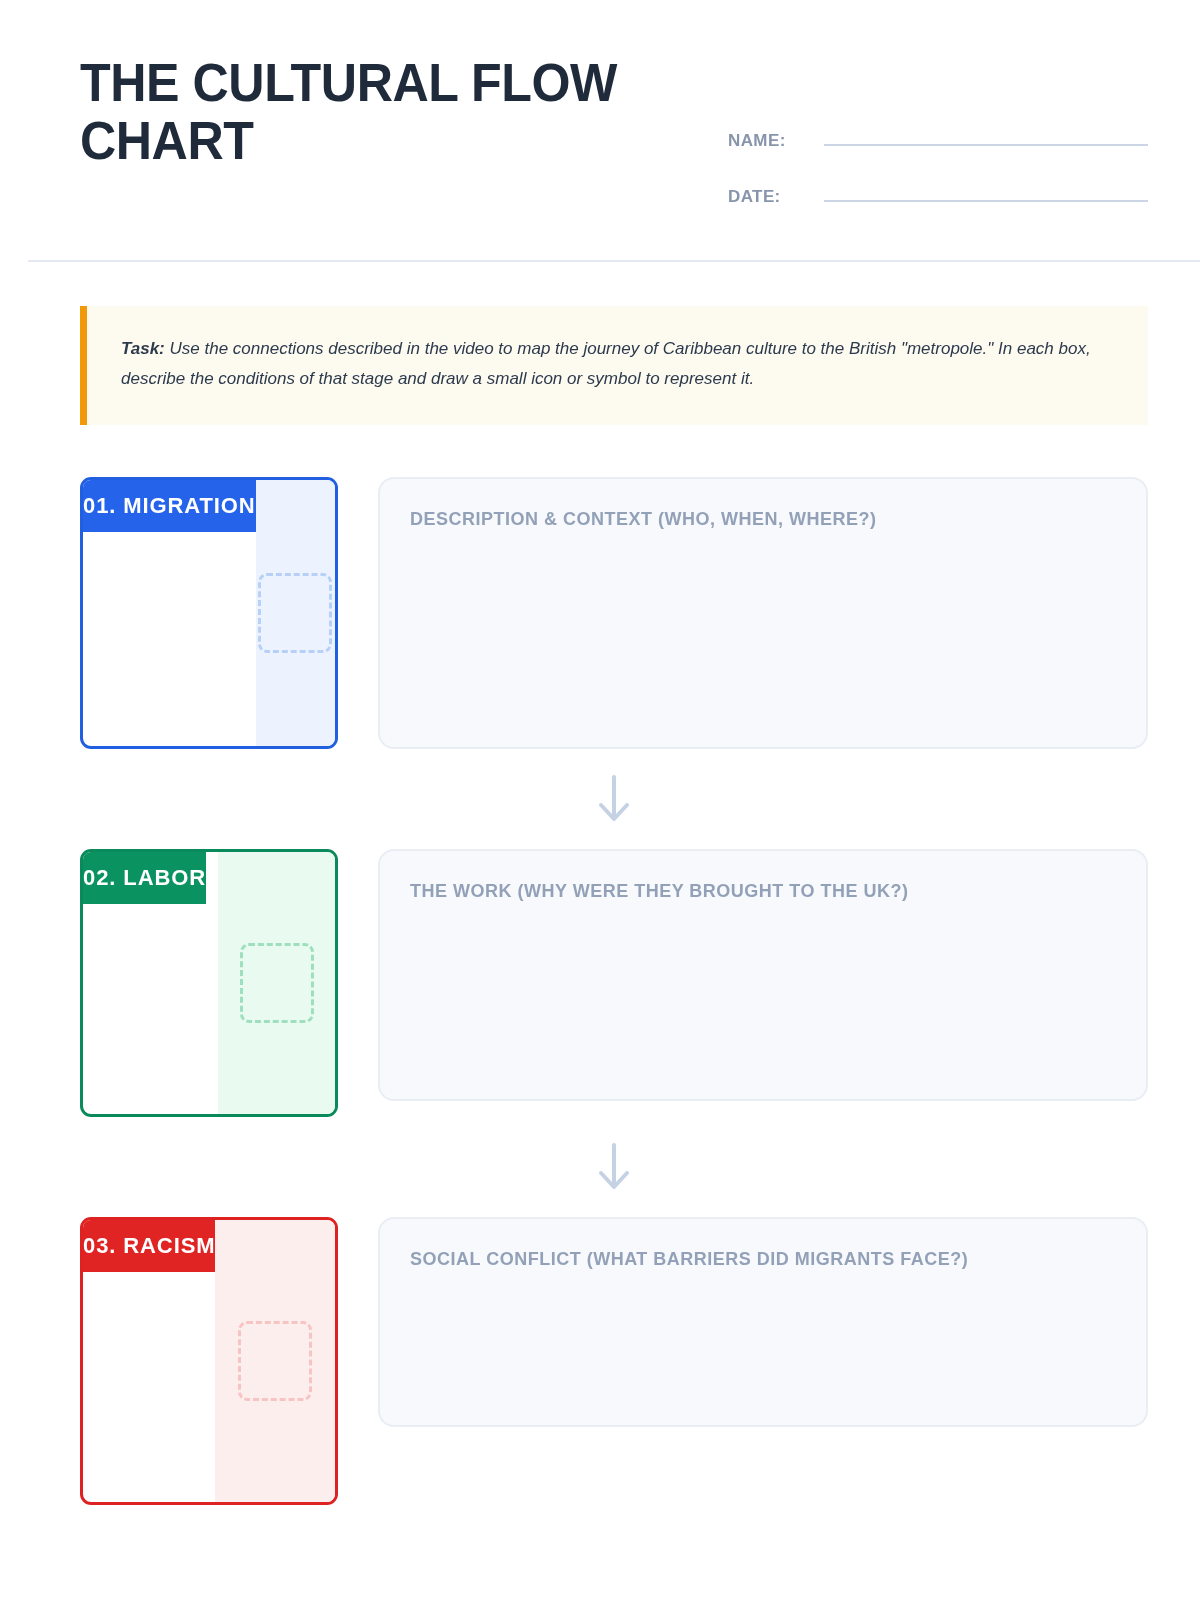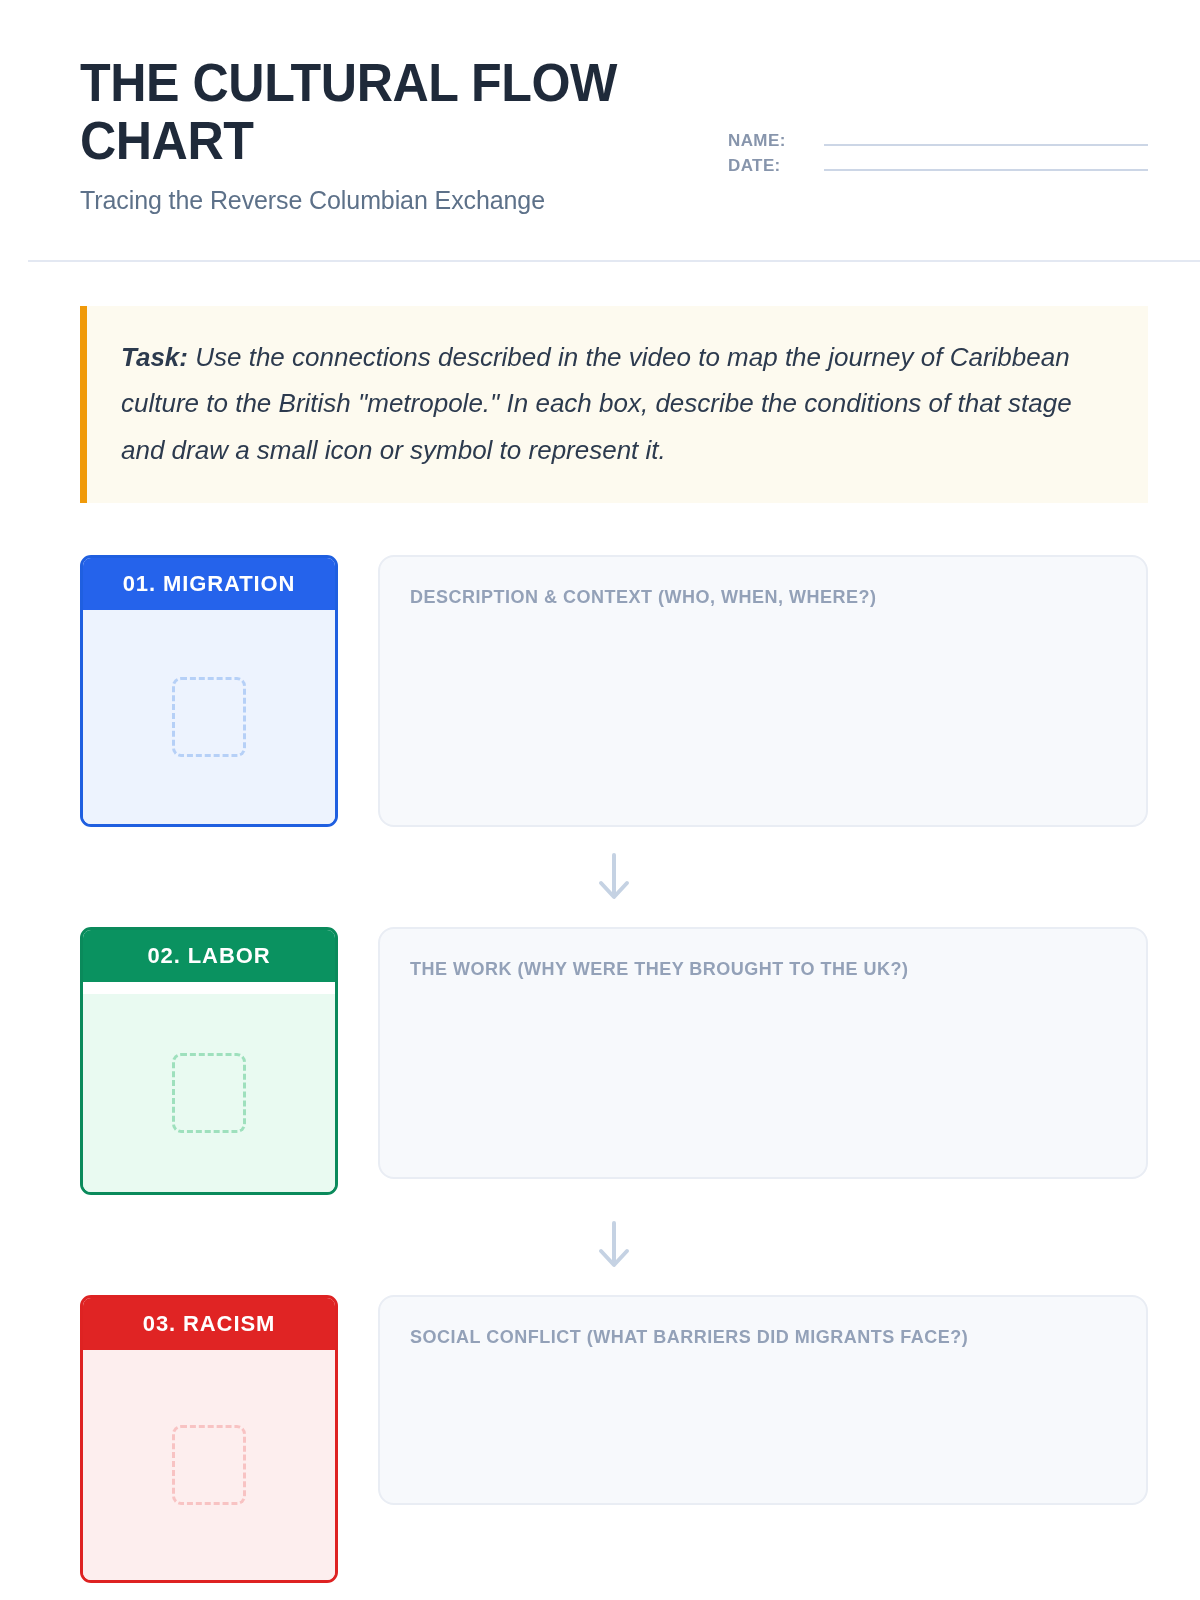--- a/index.html
+++ b/index.html
@@ -55,20 +55,21 @@
   }
 
   .meta-block {
     width: 420px;
     padding-top: 78px;
   }
 
   .meta-row {
     display: flex;
     align-items: baseline;
+    margin-bottom: 31px;
   }
   .meta-row:last-child { margin-bottom: 0; }
 
   .meta-label {
     font-size: 17px;
     font-weight: bold;
     letter-spacing: 0.4px;
     color: #8795ac;
     width: 96px;
     flex: none;
@@ -83,21 +84,21 @@
 
   
   .task-box {
     margin: 44px 52px 0 52px;
     background: #fdfaef;
     border-left: 7px solid #f09a0a;
     padding: 28px 34px 30px 34px;
   }
 
   .task-text {
-    font-size: 26px;
+    font-size: 17px;
     line-height: 1.78;
     font-style: italic;
     color: #2c3a4e;
   }
   .task-text b { font-style: italic; font-weight: bold; }
 
   
   .flow { margin: 52px 52px 0 52px; }
 
   .stage {
@@ -106,21 +107,20 @@
     gap: 40px;
   }
 
   .stage-card {
     width: 258px;
     flex: none;
     border-radius: 11px;
     border: 3px solid;
     overflow: hidden;
     display: flex;
-    flex-direction: column;
   }
 
   .stage-card-header {
     height: 52px;
     display: flex;
     align-items: center;
     justify-content: center;
     color: #ffffff;
     font-size: 22px;
     font-weight: bold;
@@ -190,21 +190,20 @@
   .h-racism .stage-panel { height: 210px; }
 </style>
 </head>
 <body>
 
 <div class="page">
 
   <div class="header">
     <div class="title-block">
       <div class="worksheet-title">THE CULTURAL FLOW CHART</div>
-      <div class="worksheet-subtitle">Tracing the Reverse Columbian Exchange</div>
     </div>
 
     <div class="meta-block">
       <div class="meta-row">
         <div class="meta-label">NAME:</div>
         <div class="meta-line"></div>
       </div>
       <div class="meta-row">
         <div class="meta-label">DATE:</div>
         <div class="meta-line"></div>

